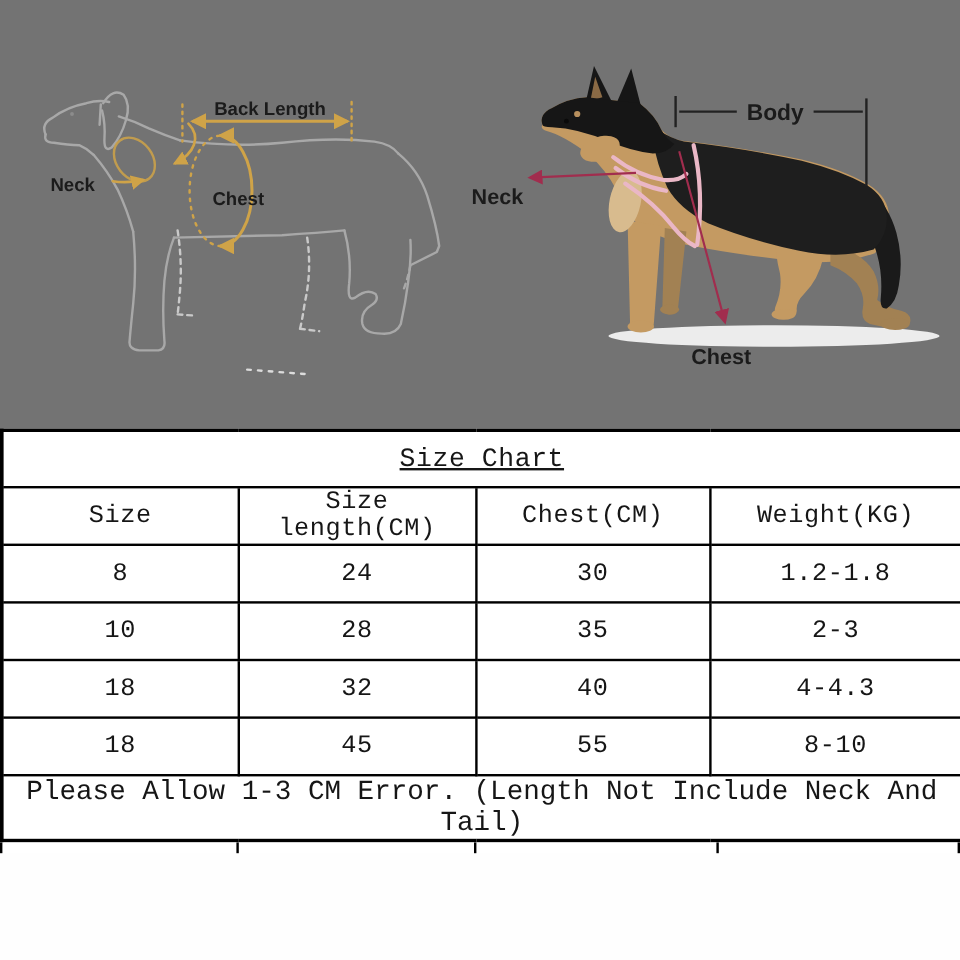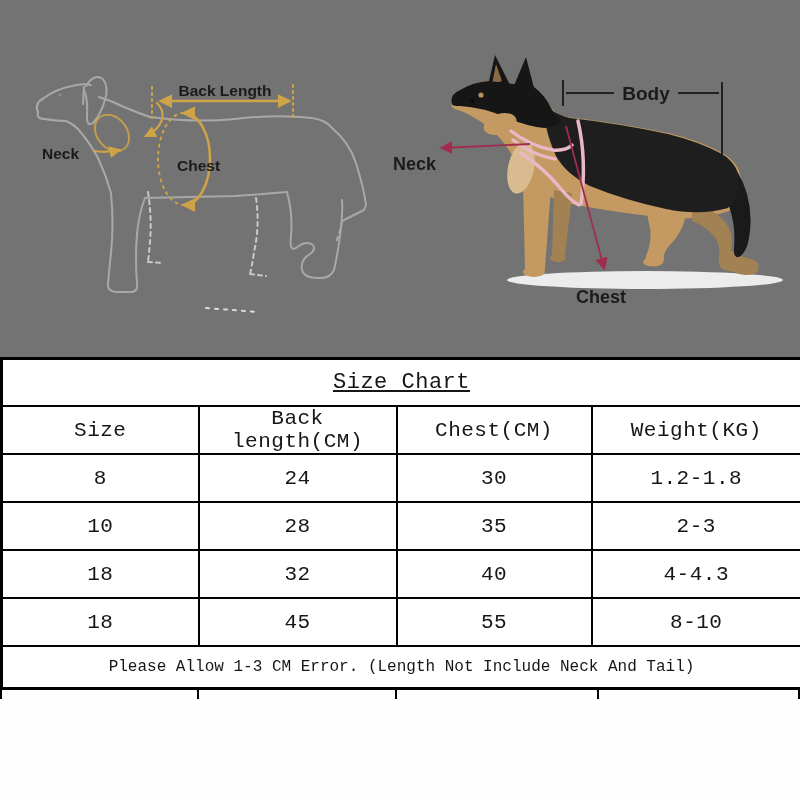--- a/index.html
+++ b/index.html
@@ -7,21 +7,21 @@
        font-family:"Liberation Mono","DejaVu Sans Mono",monospace;color:#111;}
   .diagram-area{width:800px;height:357px;position:relative;background:#737373;}
   .diagram-area svg{display:block;}
   .diag-label{font-family:"Liberation Sans","DejaVu Sans",sans-serif;font-weight:700;fill:#1b1b1b;}
   table.size-chart{border-collapse:collapse;width:800px;table-layout:fixed;
                    border:3px solid #000;background:#fff;}
   table.size-chart td{border:2px solid #000;text-align:center;vertical-align:middle;
                       font-size:21px;color:#161616;padding:0;height:46px;letter-spacing:.5px;}
   tr.title-row td{height:45px;font-size:22px;text-decoration:underline;}
   tr.header-row td{height:44px;}
-  tr.note-row td{height:40px;font-size:16px;letter-spacing:0;}
+  tr.note-row td{height:40px;font-size:23px;letter-spacing:0;}
   .sliver{position:relative;height:9px;border-left:2px solid #000;border-right:2px solid #000;
           box-sizing:border-box;background:#fff;}
   .sliver i{position:absolute;top:0;bottom:0;width:2px;background:#000;display:block;}
 </style>
 </head>
 <body>
 
 <div id="app">
 
   <div class="diagram-area">
@@ -139,21 +139,21 @@
         <col style="width:198px">
         <col style="width:195px">
         <col style="width:210px">
       </colgroup>
     <tbody>
       <tr class="title-row">
         <td colspan="4">Size Chart</td>
       </tr>
       <tr class="header-row">
         <td>Size</td>
-        <td>Back length(CM)</td>
+        <td>Size length(CM)</td>
         <td>Chest(CM)</td>
         <td>Weight(KG)</td>
       </tr>
       <tr>
         <td>8</td>
         <td>24</td>
         <td>30</td>
         <td>1.2-1.8</td>
       </tr>
       <tr>

